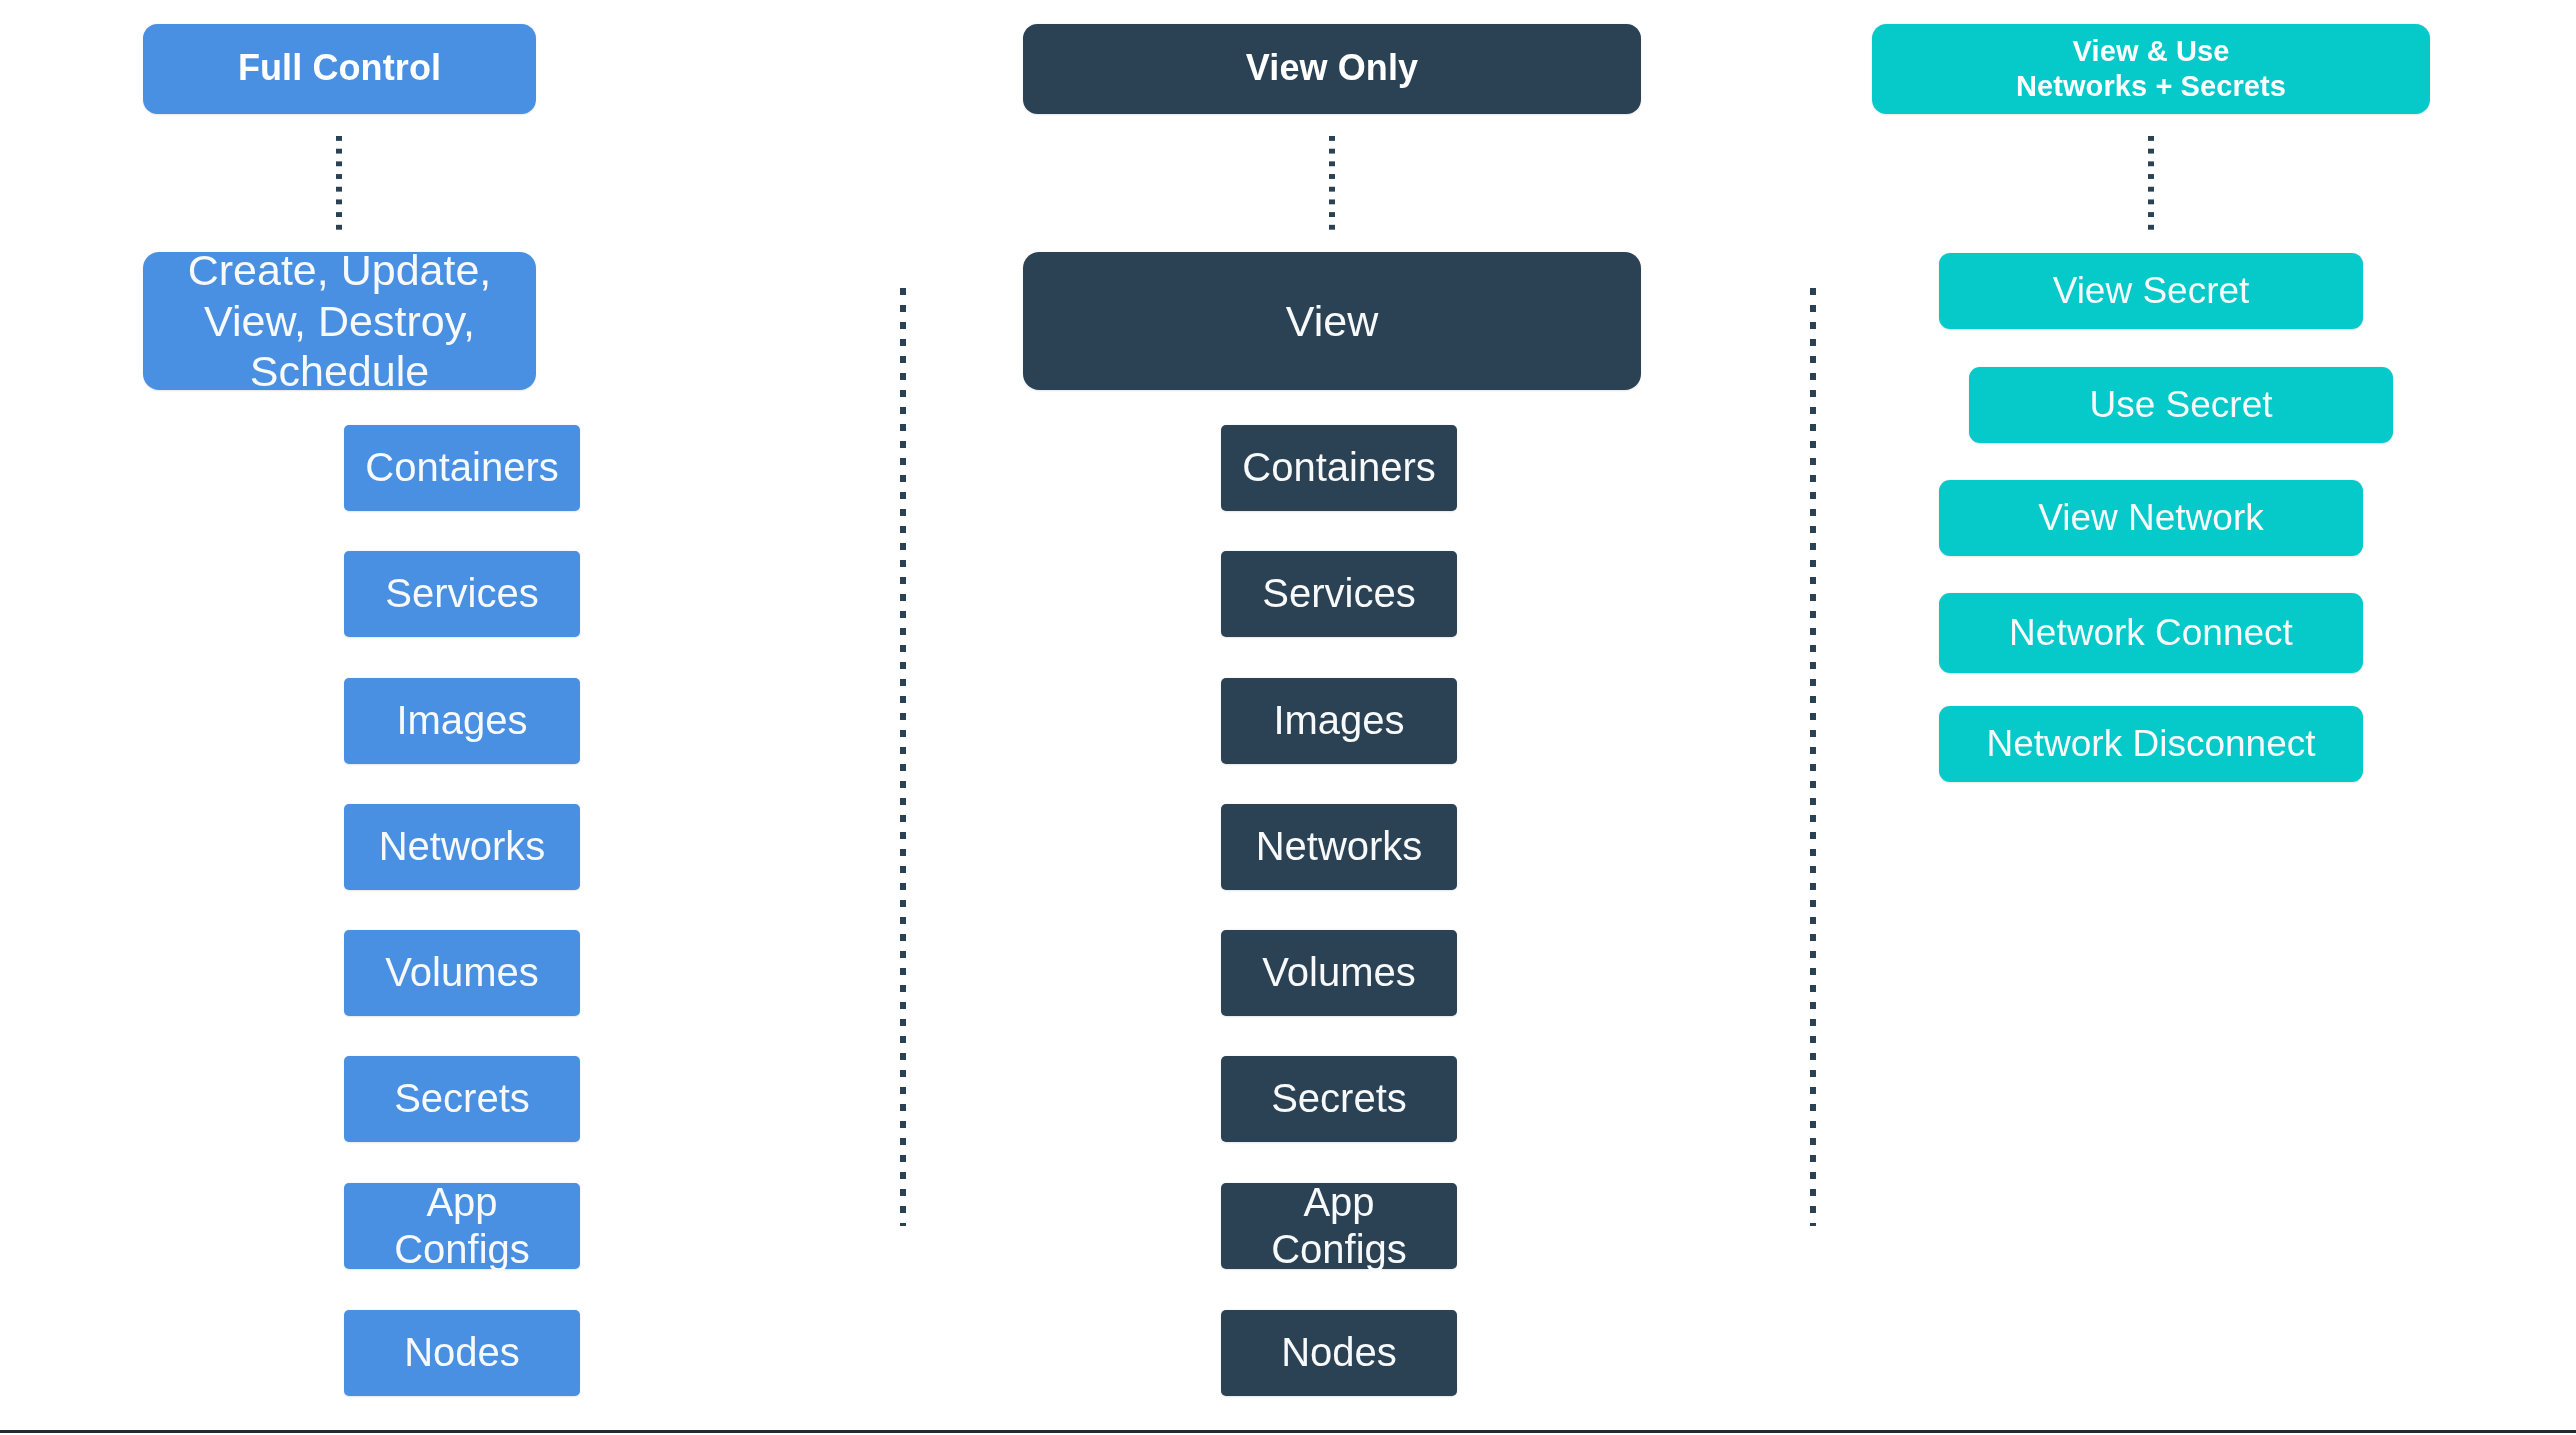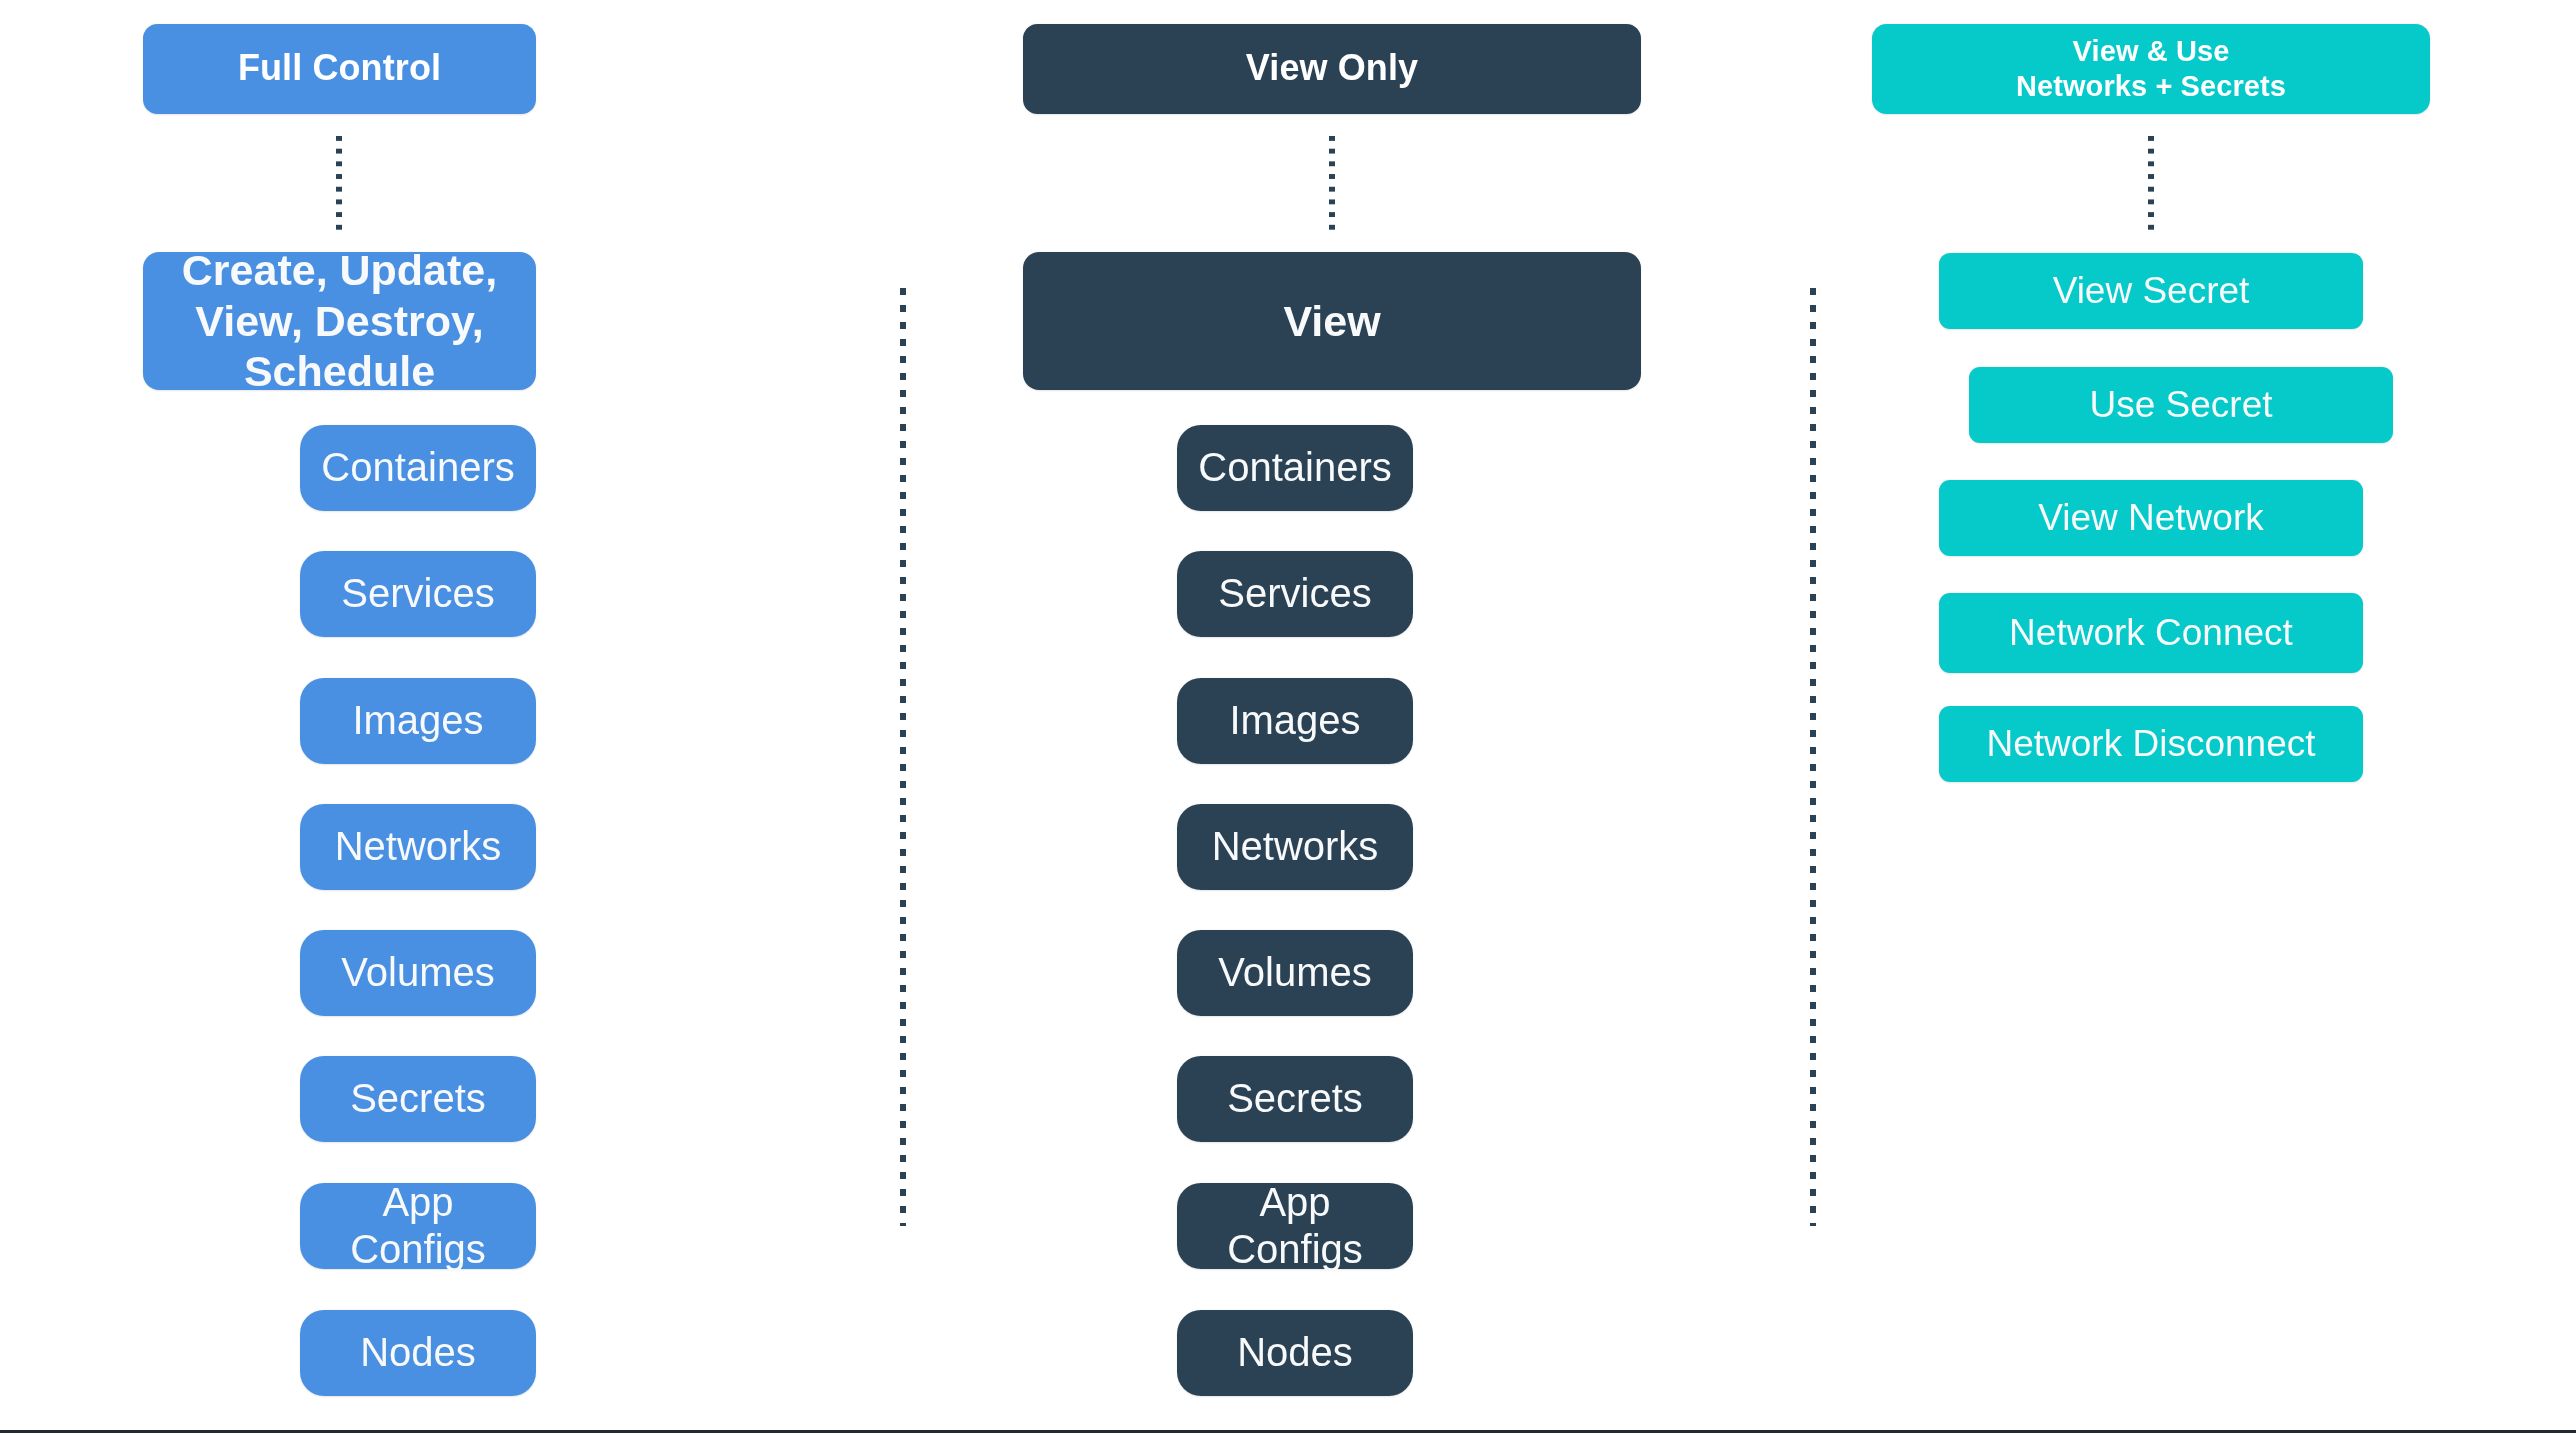--- a/index.html
+++ b/index.html
@@ -38,25 +38,25 @@
   .box.header {
     font-weight: bold;
     font-size: 36px;
     letter-spacing: 0.1px;
     color: #ffffff;
     border-radius: 14.5px;
   }
   .box.action {
     font-size: 43px;
     border-radius: 16.3px;
-    font-weight: bold;
   }
   .box.item {
     font-size: 40px;
-    border-radius: 24px;
+    border-radius: 5px;
+    margin-left: 44px;
   }
   .box.item-sm {
     font-size: 37px;
     border-radius: 11px;
   }
 
   
   .c-blue  { background: #4a90e2; }
   .c-navy  { background: #2b4254; }
   .c-teal  { background: #06c9c9; }

